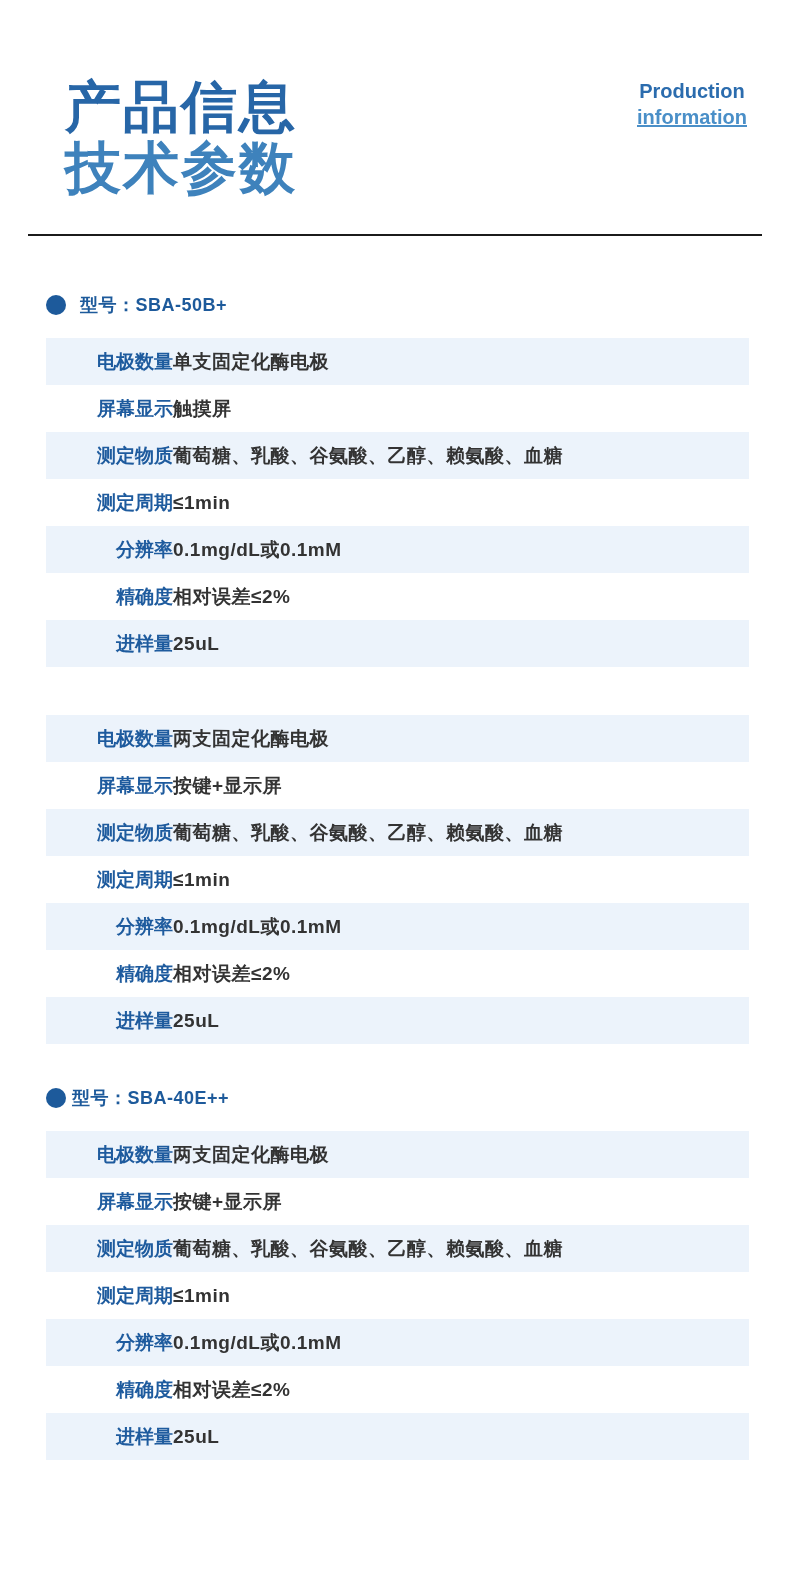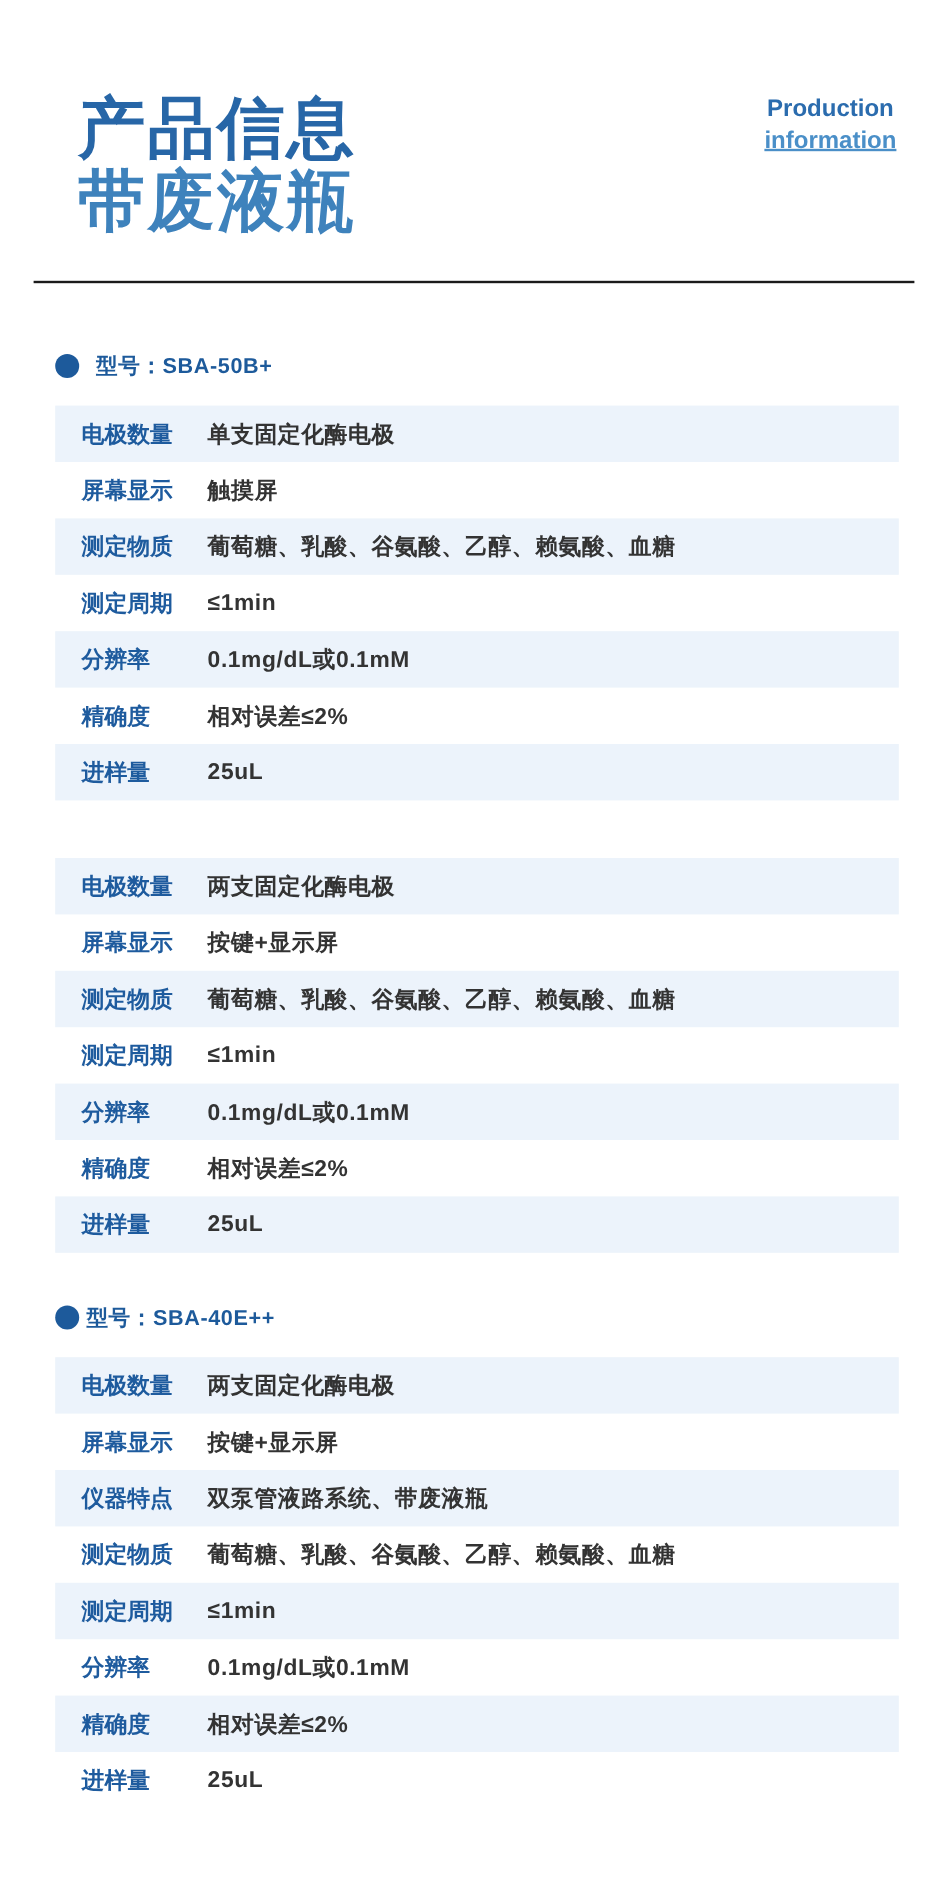--- a/index.html
+++ b/index.html
@@ -27,35 +27,35 @@
   
   .model-section { margin: 57px 41px 0 46px; }
   .model-section.sec2 { margin-top: 48px; }
   .model-section.sec3 { margin-top: 42px; }
 
   .model-heading { display: flex; align-items: center; gap: 14px; margin: 0 0 21px 0; }
   .model-section.sec3 .model-heading { gap: 6px; }
   .bullet { width: 20px; height: 20px; border-radius: 50%; background: #1d5a9b; flex: 0 0 auto; }
   .model-title { font-size: 18px; font-weight: 700; color: #1d5a9b; letter-spacing: 0.5px; white-space: nowrap; }
 
-  .spec-table { width: 703px; }
+  .spec-table { width: 703px; text-align: right; }
   .row { display: flex; align-items: center; height: 47px; }
   .row:nth-child(odd) { background: #ecf3fb; }
   .row .label { flex: 0 0 127px; padding-left: 22px; font-weight: 700; color: #1e5b9e; font-size: 19px; white-space: nowrap; }
   .row .value { font-size: 19px; color: #333333; letter-spacing: 0.5px; white-space: nowrap; font-weight: bold; }
 </style>
 </head>
 <body>
 
 <div class="page">
 
   <div class="header">
     <h1 class="title">
       <span class="t1">产品信息</span>
-      <span class="t2">带废液瓶</span>
+      <span class="t2">技术参数</span>
     </h1>
     <div class="subtitle">
       <span class="s1">Production</span>
       <span class="s2">information</span>
     </div>
   </div>
 
   <hr class="divider">
 
   <section class="model-section sec1">
@@ -136,24 +136,20 @@
     <div class="spec-table">
       <div class="row">
         <span class="label">电极数量</span>
         <span class="value">两支固定化酶电极</span>
       </div>
       <div class="row">
         <span class="label">屏幕显示</span>
         <span class="value">按键+显示屏</span>
       </div>
       <div class="row">
-        <span class="label">仪器特点</span>
-        <span class="value">双泵管液路系统、带废液瓶</span>
-      </div>
-      <div class="row">
         <span class="label">测定物质</span>
         <span class="value">葡萄糖、乳酸、谷氨酸、乙醇、赖氨酸、血糖</span>
       </div>
       <div class="row">
         <span class="label">测定周期</span>
         <span class="value">≤1min</span>
       </div>
       <div class="row">
         <span class="label">分辨率</span>
         <span class="value">0.1mg/dL或0.1mM</span>

